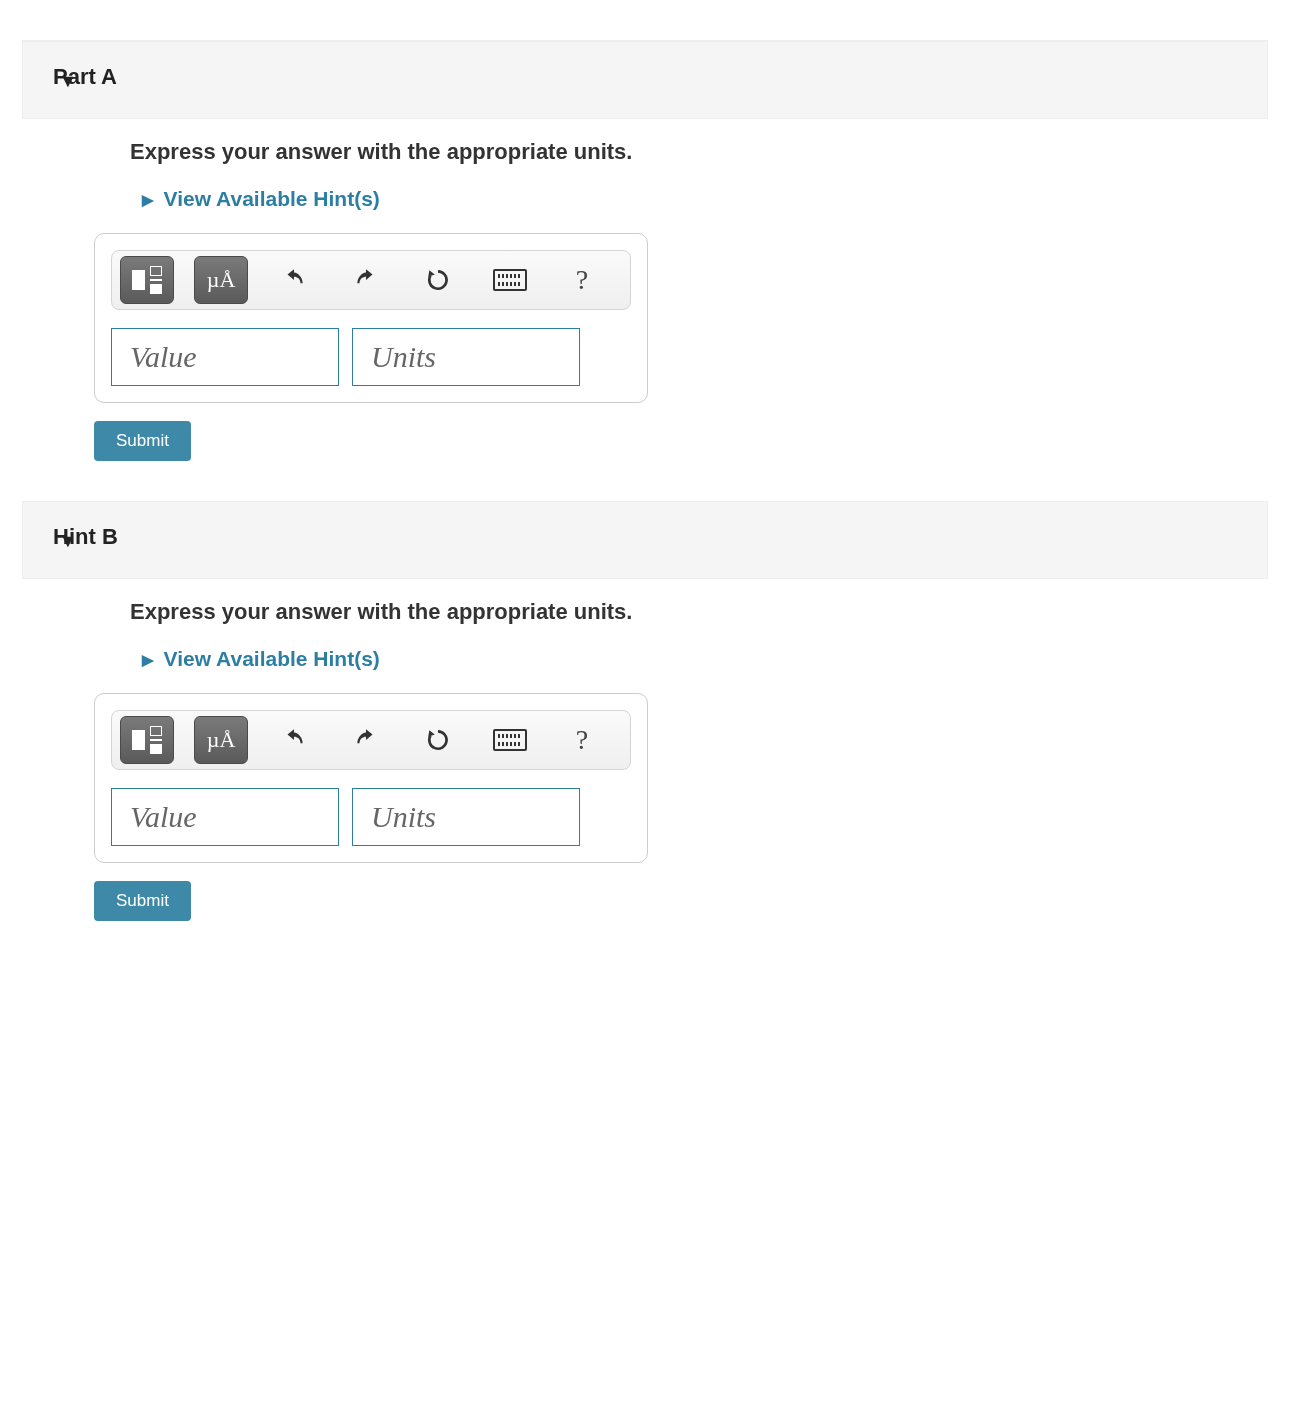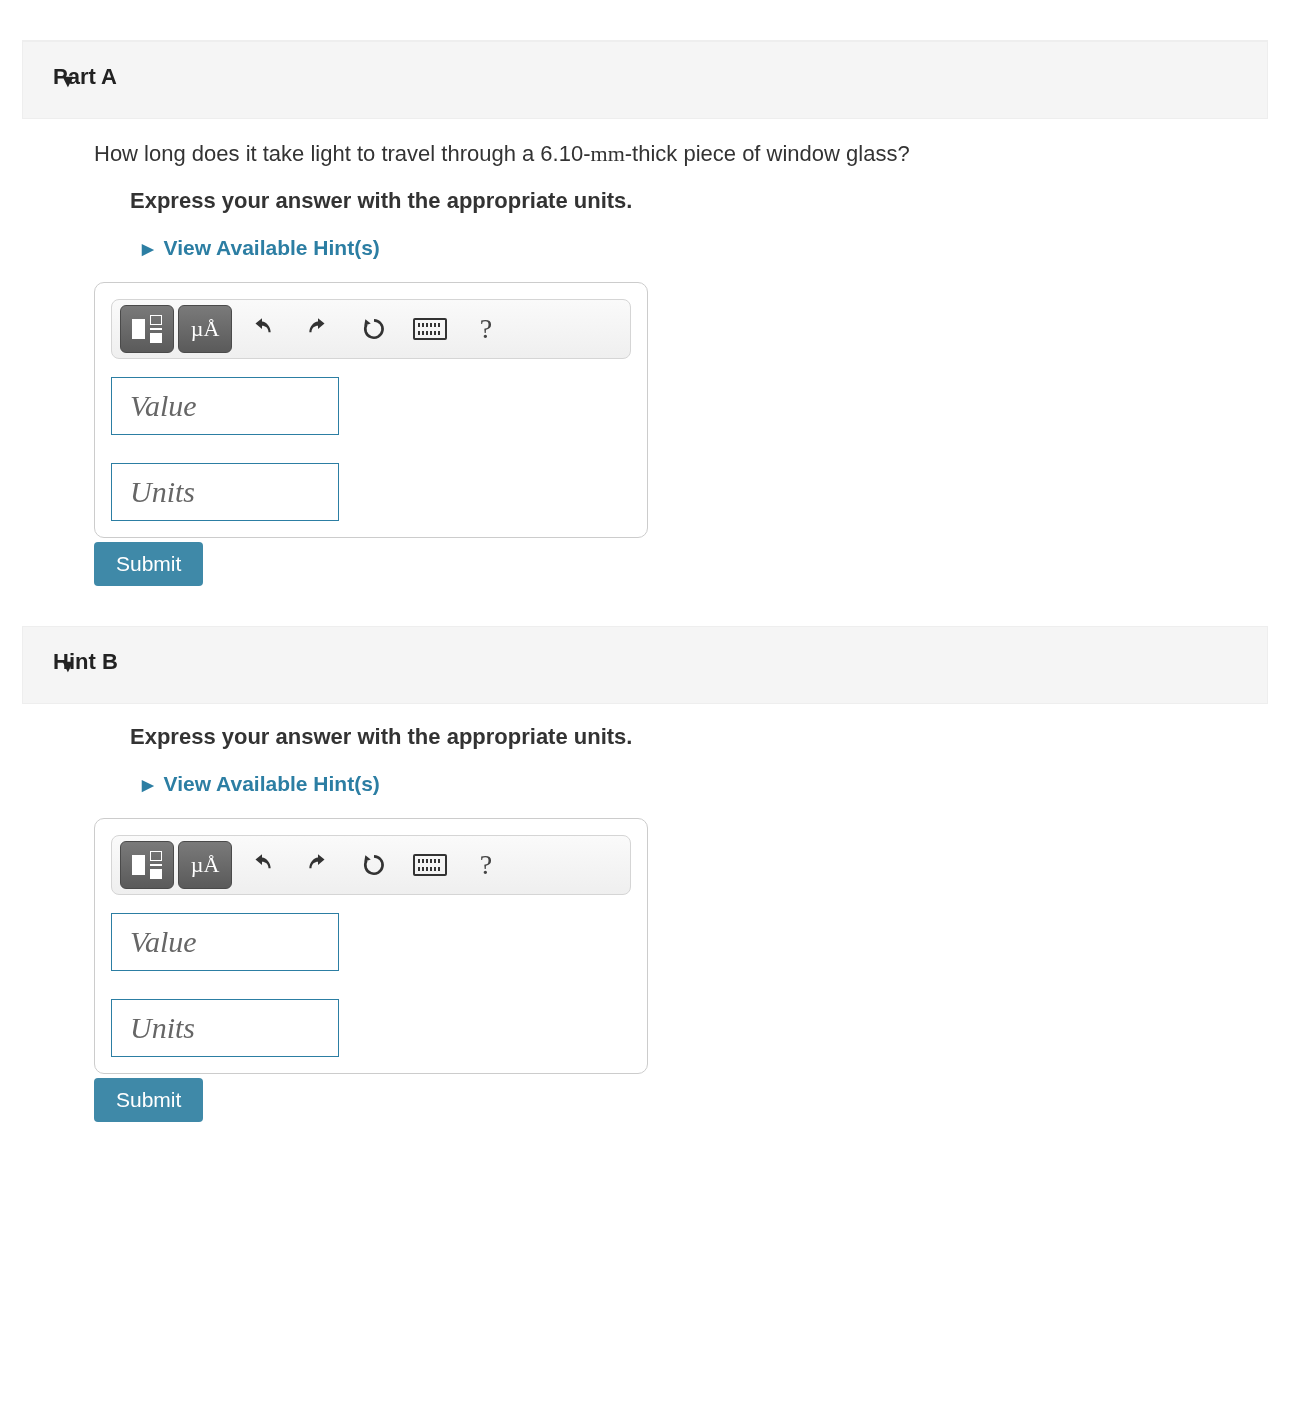--- a/index.html
+++ b/index.html
@@ -8,57 +8,54 @@
   .part-header{background:#f5f5f5;border:1px solid #eee;margin:0 22px;padding:22px 30px 28px 30px;position:relative;}
   .part-header .caret{position:absolute;left:36px;top:30px;font-size:18px;color:#222;line-height:1;}
   .part-header .title{font-weight:700;font-size:22px;color:#222;}
   .part-body{margin:20px 22px 0 22px;padding:0 0 0 72px;}
   .question{font-size:22px;color:#333;margin:10px 0 18px 0;line-height:1.4;}
   .question .rm{font-family:"Times New Roman",serif;}
   .instr{font-weight:700;font-size:22px;margin-bottom:22px;margin-left:36px;}
   .hints{color:#2c7ea3;font-weight:700;font-size:21px;margin-bottom:22px;cursor:pointer;margin-left:48px;}
   .hints .tri{display:inline-block;margin-right:10px;font-size:15px;vertical-align:1px;color:#2c7ea3;}
   .answer-box{border:1px solid #ccc;border-radius:10px;width:520px;padding:16px;background:#fff;}
-  .toolbar{background:linear-gradient(#fafafa,#efefef);border:1px solid #d5d5d5;border-radius:8px;height:58px;display:flex;align-items:center;padding:0 8px;gap:4px;}
+  .toolbar{background:linear-gradient(#fafafa,#efefef);border:1px solid #d5d5d5;border-radius:8px;height:58px;display:flex;align-items:center;padding:0 8px;gap:20px;}
   .tbtn{width:52px;height:46px;border-radius:6px;display:flex;align-items:center;justify-content:center;cursor:pointer;}
   .tbtn.dark{background:linear-gradient(#7a7a7a,#5a5a5a);border:1px solid #4a4a4a;color:#fff;}
   .tbtn.plain{color:#333;}
   .frac-ic{position:relative;width:30px;height:28px;}
   .frac-ic .big{position:absolute;left:0;top:4px;width:13px;height:20px;background:#fff;}
   .frac-ic .top{position:absolute;right:0;top:0;width:12px;height:10px;border:1px solid #fff;box-sizing:border-box;}
   .frac-ic .bar{position:absolute;right:0;top:13px;width:12px;height:2px;background:#fff;}
   .frac-ic .bot{position:absolute;right:0;bottom:0;width:12px;height:10px;background:#fff;}
   .greek{font-family:"Times New Roman",serif;font-size:22px;color:#fff;}
   .iconsvg{width:26px;height:26px;}
   .kb-ic{width:30px;height:18px;border:2px solid #333;border-radius:2px;position:relative;}
   .kb-ic::before{content:"";position:absolute;left:3px;top:3px;right:3px;height:4px;background:repeating-linear-gradient(90deg,#333 0 2px,transparent 2px 4px);}
   .kb-ic::after{content:"";position:absolute;left:3px;bottom:3px;right:3px;height:4px;background:repeating-linear-gradient(90deg,#333 0 2px,transparent 2px 4px);}
   .qmark{font-family:"Times New Roman",serif;font-size:28px;color:#444;}
-  .inputs{display:flex;gap:28px;margin-top:18px;flex-direction:column;}
+  .inputs{display:flex;gap:13px;margin-top:18px;}
   .inp{border:1px solid #2c7ea3;height:56px;display:flex;align-items:center;padding:0 18px;font-family:"Times New Roman",serif;font-style:italic;font-size:30px;color:#666;background:#fff;}
   .inp.value{width:190px;}
   .inp.units{width:190px;text-align:center;}
-  .submit{display:inline-block;background:#3f89a8;color:#fff;font-size:21px;border:none;border-radius:4px;padding:10px 22px;margin-top:4px;cursor:pointer;}
+  .submit{display:inline-block;background:#3f89a8;color:#fff;font-size:17px;border:none;border-radius:4px;padding:10px 22px;margin-top:18px;cursor:pointer;}
   .gap{height:40px;}
 </style>
 </head>
 <body>
 <div class="page">
 
 <div class="sep"></div>
 
 <div class="part-header">
   <span class="caret">▼</span>
   <span class="title">Part A</span>
 </div>
 
 <div class="part-body">
-  <div class="question">
-    <span>How long does it take light to travel through a 6.10-</span><span class="rm">mm</span><span>-thick piece of window glass?</span>
-  </div>
   <div class="instr">Express your answer with the appropriate units.</div>
   <div class="hints">
     <span class="tri">▶</span><span>View Available Hint(s)</span>
   </div>
 
   <div class="answer-box">
     <div class="toolbar">
       <div class="tbtn dark">
         <div class="frac-ic">
           <div class="big"></div>

